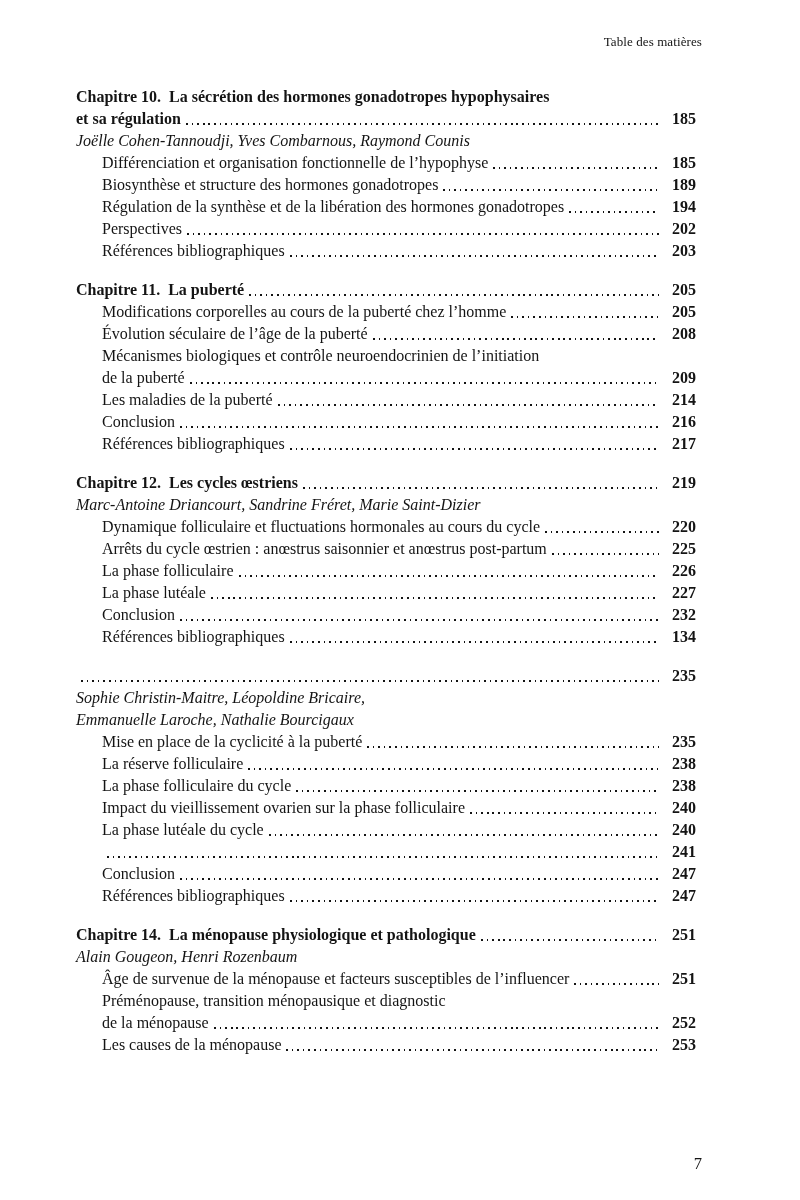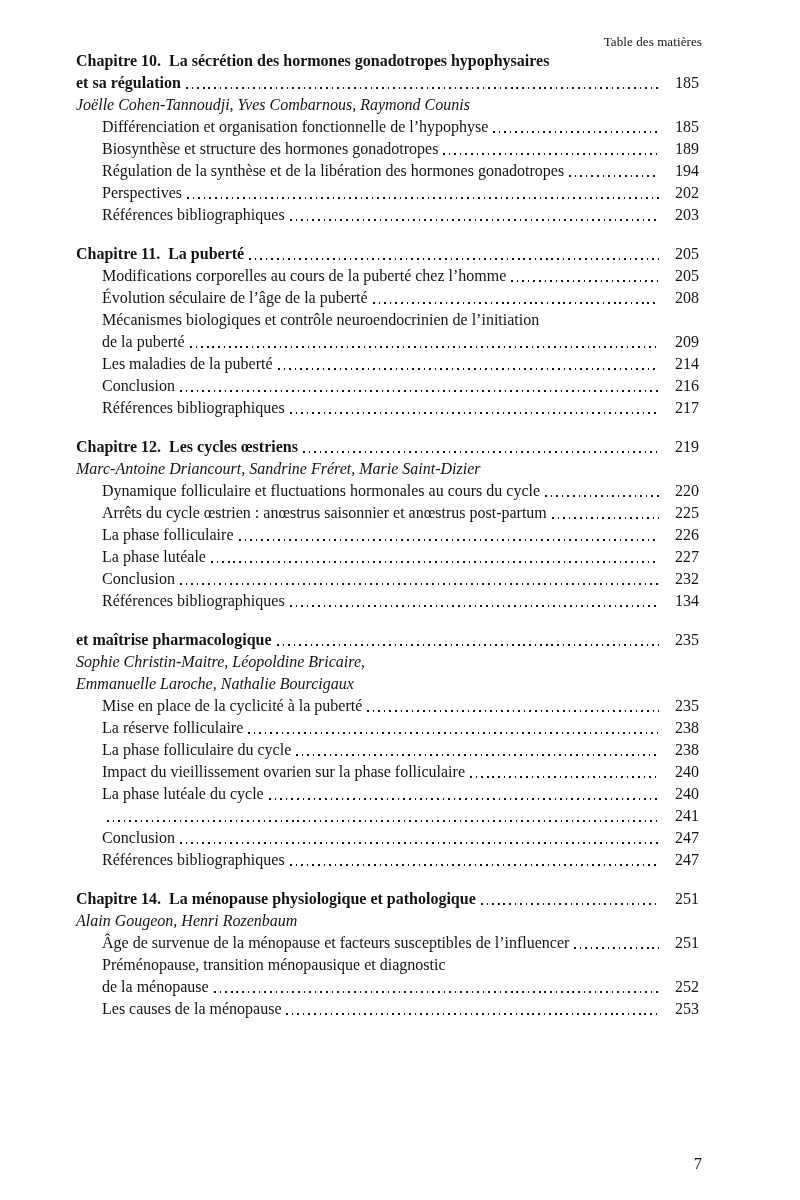--- a/index.html
+++ b/index.html
@@ -14,20 +14,21 @@
     width: 800px; height: 1200px;
     background: #ffffff;
     padding: 34px 98px 0 76px;
     font-size: 16px;
     overflow: hidden;
   }
   .running-head {
     text-align: right;
     font-size: 13px;
     letter-spacing: 0.1px;
+    margin-bottom: 36px;
   }
   .toc-chapter { margin-top: 17px; }
   .toc > .toc-chapter:first-child { margin-top: 0; }
   .toc-row {
     display: flex;
     align-items: baseline;
     line-height: 22px;
   }
   .title-line { font-weight: bold; }
   .author-line { font-style: italic; }
@@ -36,22 +37,22 @@
   .leader {
     flex: 1 0 10px;
     height: 2px;
     align-self: flex-end;
     margin: 0 13px 5px 5px;
     background-image: repeating-linear-gradient(
       to right, #141414 0, #141414 1.7px, transparent 1.7px, transparent 5.6px);
   }
   .pagenum {
     min-width: 30px;
-    text-align: center;
-    font-weight: normal;
+    text-align: left;
+    font-weight: bold;
     font-style: normal;
   }
   .folio {
     position: absolute;
     right: 98px;
     bottom: 26px;
     font-size: 16.5px;
   }
 </style>
 </head>
@@ -174,21 +175,20 @@
           <span class="pagenum">232</span>
         </div>
         <div class="toc-row entry-line">
           <span class="toc-text">Références bibliographiques</span>
           <span class="leader"></span>
           <span class="pagenum">134</span>
         </div>
       </section>
       <section class="toc-chapter">
         <div class="toc-row title-line">
-          <span class="toc-text">et maîtrise pharmacologique</span>
           <span class="leader"></span>
           <span class="pagenum">235</span>
         </div>
         <div class="toc-row author-line">
           <span class="toc-text">Sophie Christin-Maitre, Léopoldine Bricaire,</span>
         </div>
         <div class="toc-row author-line">
           <span class="toc-text">Emmanuelle Laroche, Nathalie Bourcigaux</span>
         </div>
         <div class="toc-row entry-line">

